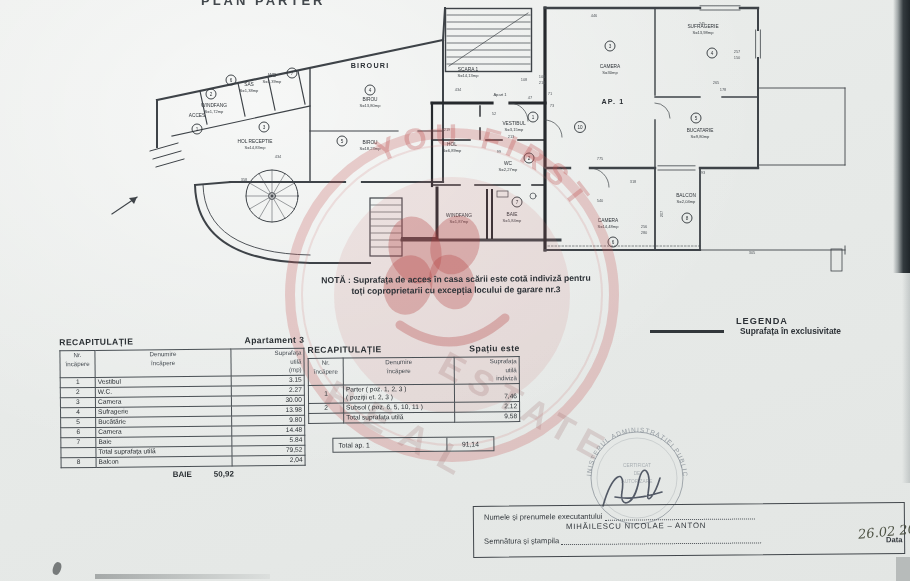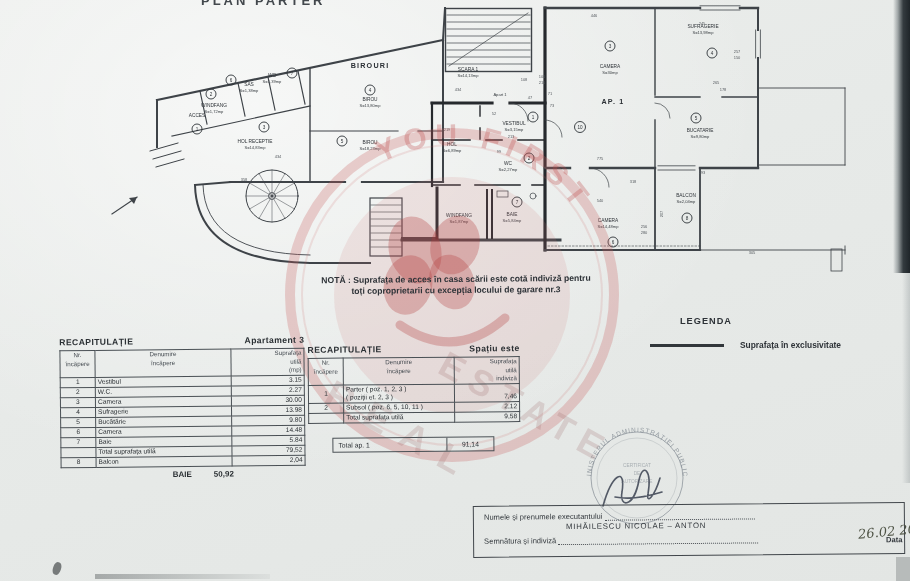--- a/index.html
+++ b/index.html
@@ -34,22 +34,22 @@
   #recap1{left:60px;top:336px;width:245px;transform:rotate(-0.6deg);}
   #recap1 .val{width:68px;}
   .total-line{margin-top:3px;padding-left:112px;font-weight:bold;font-size:8px;display:flex;gap:22px;}
   #recap2{left:308px;top:344px;width:212px;transform:rotate(-0.5deg);}
   .grand{margin-top:14px;margin-left:24px;width:160px;height:13px;border:1px solid #4a5055;
     display:flex;align-items:center;font-size:6.8px;}
   .grand .gl{flex:1;padding-left:5px;}
   .grand .gv{width:46px;border-left:1px solid #4a5055;text-align:center;height:100%;
     display:flex;align-items:center;justify-content:center;}
   .legend{position:absolute;left:650px;top:316px;width:256px;color:#2d3237;}
-  .legend .lt{font-weight:bold;font-size:9.2px;letter-spacing:1px;margin-left:30px;}
-  .legend .li{display:flex;align-items:center;margin-top:14px;}
+  .legend .lt{font-weight:bold;font-size:9.2px;letter-spacing:1px;margin-left:86px;}
+  .legend .li{display:flex;align-items:center;margin-top:0;}
   .legend .sample1{width:74px;border-top:3px solid #32373b;}
   .legend .sample2{width:74px;border-top:2px solid rgba(122,132,138,.5);}
   .legend .li span{margin-left:16px;font-size:8.4px;font-weight:bold;}
   .legend .li.faded span{color:rgba(110,120,128,.72);}
   .footer-box{position:absolute;left:473px;top:504px;width:430px;height:50px;
     border:1.2px solid #41464b;transform:rotate(-0.5deg);color:#33383d;font-size:7.6px;}
   .footer-box .row1{position:absolute;left:10px;top:6px;}
   .footer-box .name{position:absolute;left:92px;top:16px;font-size:7.8px;letter-spacing:.8px;}
   .footer-box .row2{position:absolute;left:10px;top:30px;}
   .footer-box .data-label{position:absolute;left:368px;top:32px;font-weight:bold;padding-left:44px;}
@@ -442,21 +442,21 @@
     </div>
   </div>
 
   <div class="footer-box">
     <div class="row1">
       <span>Numele și prenumele executantului</span>
       <span class="dots" style="width:150px"></span>
     </div>
     <div class="name">MIHĂILESCU  NICOLAE – ANTON</div>
     <div class="row2">
-      <span>Semnătura și indiviză</span>
+      <span>Semnătura și ștampila</span>
       <span class="dots" style="width:200px"></span>
     </div>
     <div class="data-label">Data</div>
     <div class="date-hand">26.02 2006</div>
   </div>
 
   <div class="edge-band"></div>
   <div class="edge-band2"></div>
   <div class="smudge1"></div>
   <div class="smudge2"></div>

